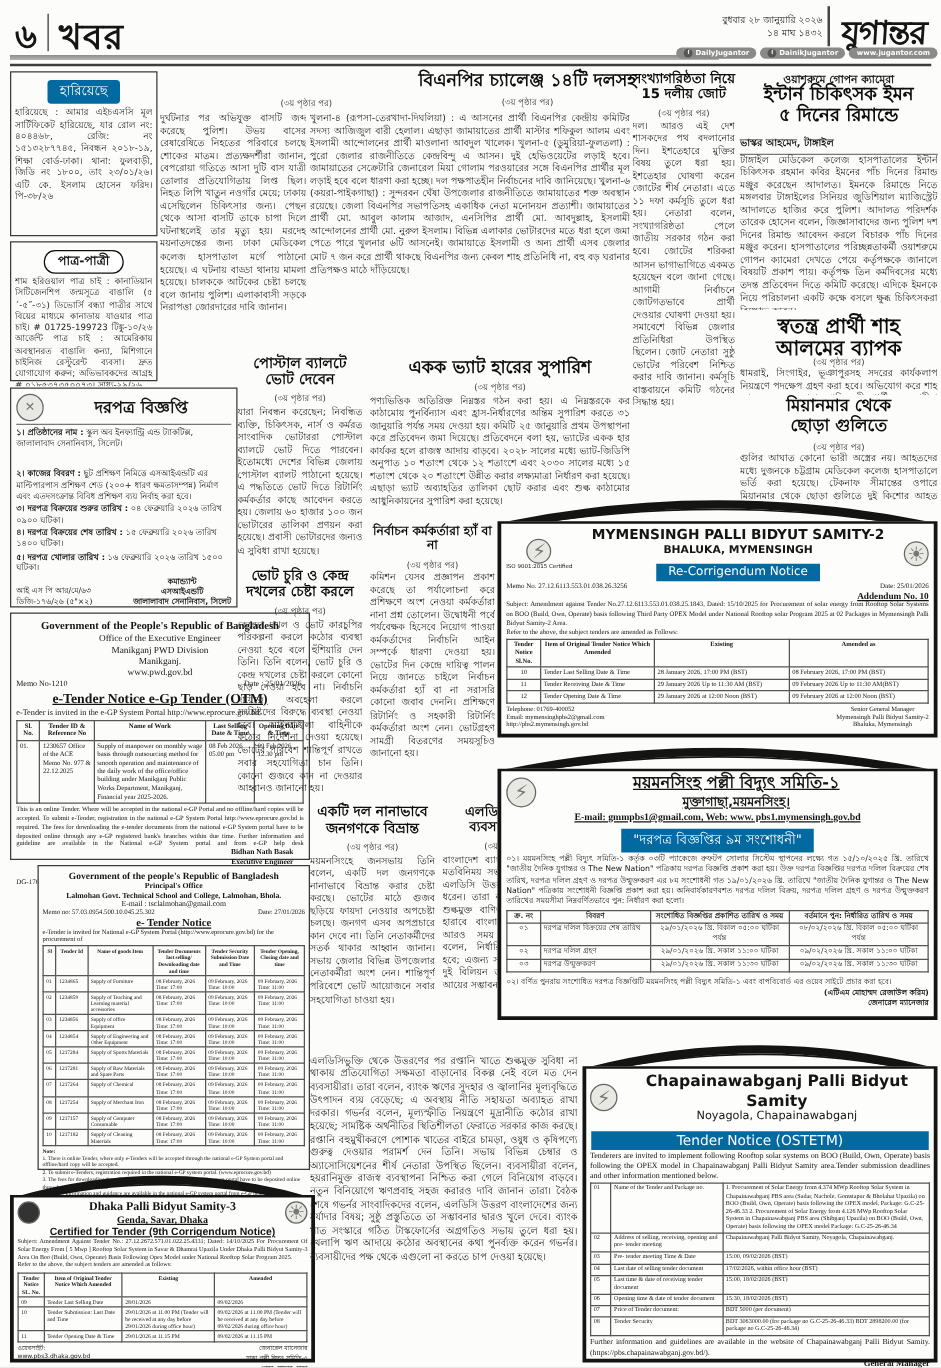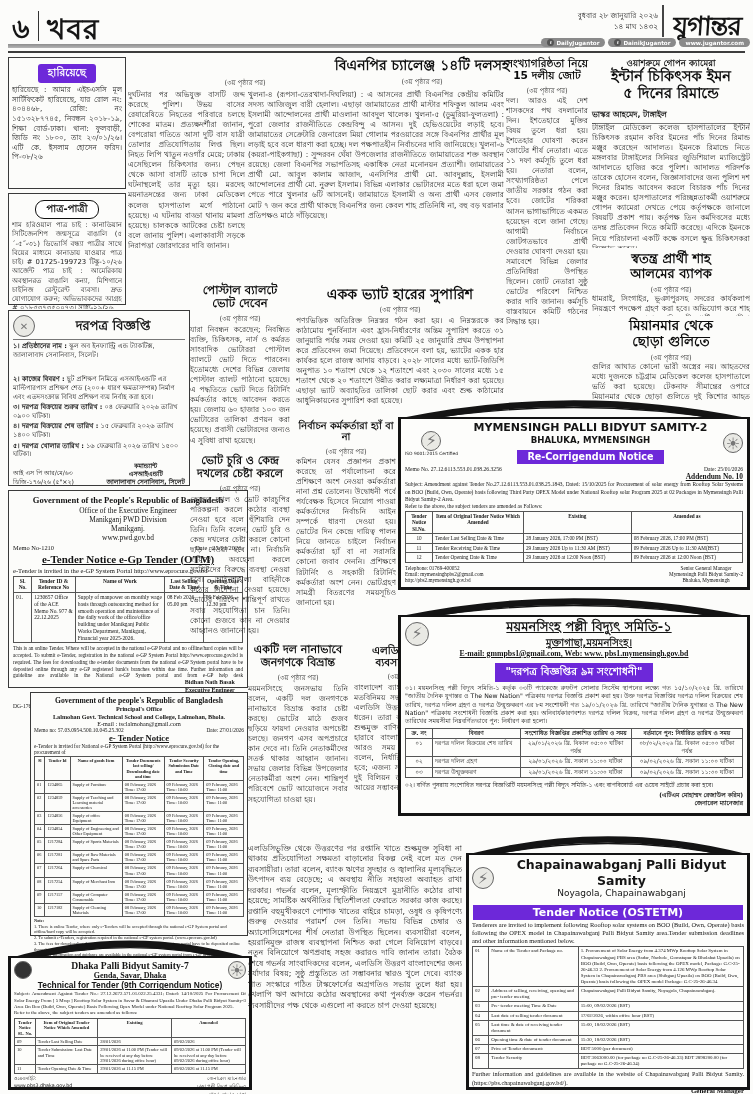--- a/index.html
+++ b/index.html
@@ -4,21 +4,21 @@
 <style>
   html,body{margin:0;padding:0;background:#d9d9d6;}
   #page{position:relative;width:753px;height:1094px;background:#fcfcfa;overflow:hidden;
         font-family:"DejaVu Sans",sans-serif;color:#151515;}
   .abs{position:absolute;}
   .en{font-family:"Liberation Serif",serif;}
   .hl{font-weight:bold;text-align:center;line-height:1.15;white-space:pre-line;color:#0c0c0c;}
   .contin{text-align:center;font-size:6.8px;color:#333;}
   .btxt{font-size:7.5px;line-height:1.34;text-align:justify;overflow:hidden;color:#232323;}
   .box{border:1px solid #3a3a3a;background:#fcfcfa;box-sizing:border-box;}
-  .blabel{display:inline-block;background:#6d28d9;color:#fff;font-weight:bold;padding:1px 10px;}
+  .blabel{display:inline-block;background:#0369a1;color:#fff;font-weight:normal;padding:1px 10px;}
   .olabel{display:inline-block;border:1.4px solid #101010;border-radius:9px;font-weight:bold;padding:0 10px;background:#fff;}
   table{border-collapse:collapse;width:100%;}
   td,th{border:0.8px solid #555;padding:1px 2px;vertical-align:top;text-align:left;font-weight:normal;}
   th{text-align:center;font-weight:bold;}
   .seal{border-radius:50%;border:1.4px solid #666;background:#e9e9e4;color:#777;
         display:flex;align-items:center;justify-content:center;flex:none;}
   .pill{display:inline-flex;align-items:center;gap:2px;background:#8a8a8a;color:#fff;
         border-radius:7px;padding:1px 6px;font-size:5.6px;font-weight:bold;}
   .pill .fb{width:7px;height:7px;border-radius:50%;background:#555;color:#fff;font-size:5px;
         display:inline-flex;align-items:center;justify-content:center;font-family:"Liberation Serif",serif;}
@@ -260,26 +260,26 @@
 
   <div class="abs" style="left:8px;top:940px;width:244px;height:150px;">
     <svg class="arch" viewBox="0 0 244 20" preserveAspectRatio="none">
       <path d="M4 19 Q122 -12 240 19" fill="none" stroke="#141414" stroke-width="6"></path>
       <path d="M12 19 Q122 -5 232 19" fill="none" stroke="#141414" stroke-width="1.2"></path>
     </svg>
     <div class="pbsbox en" style="position:absolute;left:0;top:16px;width:244px;height:134px;padding:2px 3px;">
       <div style="display:flex;align-items:center;gap:3px;">
         <span class="seal" style="width:16px;height:16px;background:#333;"></span>
         <div style="flex:1;text-align:center;line-height:1.15;">
-          <div style="font-size:9.6px;font-weight:bold;">Dhaka Palli Bidyut Samity-7</div>
+          <div style="font-size:9.6px;font-weight:bold;">Dhaka Palli Bidyut Samity-3</div>
           <div style="font-size:8px;font-weight:bold;text-decoration:underline;">Genda, Savar, Dhaka</div>
         </div>
         <span class="seal" style="width:16px;height:16px;">☀</span>
       </div>
-      <div style="text-align:center;font-size:8.4px;font-weight:bold;text-decoration:underline;font-family:'Liberation Sans',sans-serif;">Technical for Tender (9th Corrigendum Notice)</div>
+      <div style="text-align:center;font-size:8.4px;font-weight:bold;text-decoration:underline;font-family:'Liberation Sans',sans-serif;">Certified for Tender (9th Corrigendum Notice)</div>
       <div class="tiny" style="font-size:4.9px;text-align:justify;margin-top:1px;">Subject: Amendment Against Tender No.: 27.12.2672.571.01.022.25.4331; Dated: 14/10/2025 For Procurement Of Solar Energy From [ 5 Mwp ] Rooftop Solar System in Savar &amp; Dhamrai Upazila Under Dhaka Palli Bidyut Samity-3 Area On Boo (Build, Own, Operate) Basis Following Opex Model under National Rooftop Solar Program 2025.</div>
       <div class="tiny" style="font-size:4.9px;">Refer to the above, the subject tenders are amended as follows:</div>
       <table style="font-size:4.5px;line-height:1.2;margin-top:1px;">
         <tbody>
             <tr>
           <th style="width:9%;">Tender Notice SL. No.</th>
           <th style="width:27%;">Item of Original Tender Notice Which Amended</th>
           <th style="width:32%;">Existing</th>
           <th style="width:32%;">Amended</th>
         </tr>
@@ -354,21 +354,21 @@
 15 দলীয় জোট</div>
   <div class="abs contin" style="left:506px;top:85px;width:82px;">(৩য় পৃষ্ঠার পর)</div>
   <div class="abs btxt" style="left:506px;top:96px;width:82px;height:288px;">দল। আরও এই দেশ শাসকদের পথ বদলানোর দিন। ইশতেহারে মুক্তির বিষয় তুলে ধরা হয়। ইশতেহার ঘোষণা করেন জোটের শীর্ষ নেতারা। এতে ১১ দফা কর্মসূচি তুলে ধরা হয়। নেতারা বলেন, সংখ্যাগরিষ্ঠতা পেলে জাতীয় সরকার গঠন করা হবে। জোটের শরিকরা আসন ভাগাভাগিতে একমত হয়েছেন বলে জানা গেছে। আগামী নির্বাচনে জোটগতভাবে প্রার্থী দেওয়ার ঘোষণা দেওয়া হয়। সমাবেশে বিভিন্ন জেলার প্রতিনিধিরা উপস্থিত ছিলেন। জোট নেতারা সুষ্ঠু ভোটের পরিবেশ নিশ্চিত করার দাবি জানান। কর্মসূচি বাস্তবায়নে কমিটি গঠনের সিদ্ধান্ত হয়।</div>
 
   <div class="abs" style="left:592px;top:57px;width:158px;text-align:center;font-size:8.6px;font-weight:bold;">ওয়াশরুমে গোপন ক্যামেরা</div>
   <div class="abs hl" style="left:592px;top:68px;width:158px;font-size:14.5px;">ইন্টার্ন চিকিৎসক ইমন
 ৫ দিনের রিমান্ডে</div>
   <div class="abs" style="left:592px;top:108px;width:158px;font-size:7.8px;font-weight:bold;border-bottom:0.8px solid #777;padding-bottom:2px;">ভাস্কর আহমেদ, টাঙ্গাইল</div>
   <div class="abs btxt" style="left:592px;top:123px;width:158px;height:125px;">টাঙ্গাইল মেডিকেল কলেজ হাসপাতালের ইন্টার্ন চিকিৎসক রহমান কবির ইমনের পাঁচ দিনের রিমান্ড মঞ্জুর করেছেন আদালত। ইমনকে রিমান্ডে নিতে মঙ্গলবার টাঙ্গাইলের সিনিয়র জুডিশিয়াল ম্যাজিস্ট্রেট আদালতে হাজির করে পুলিশ। আদালত পরিদর্শক তারেক হোসেন বলেন, জিজ্ঞাসাবাদের জন্য পুলিশ দশ দিনের রিমান্ড আবেদন করলে বিচারক পাঁচ দিনের মঞ্জুর করেন। হাসপাতালের পরিচ্ছন্নতাকর্মী ওয়াশরুমে গোপন ক্যামেরা দেখতে পেয়ে কর্তৃপক্ষকে জানালে বিষয়টি প্রকাশ পায়। কর্তৃপক্ষ তিন কর্মদিবসের মধ্যে তদন্ত প্রতিবেদন দিতে কমিটি করেছে। এদিকে ইমনকে নিয়ে পরিচালনা একটি কক্ষে বসলে ক্ষুব্ধ চিকিৎসকরা বিক্ষোভ করেন।</div>
 
-  <div class="abs hl" style="left:592px;top:252px;width:158px;font-size:13px;">স্বতন্ত্র প্রার্থী শাহ
+  <div class="abs hl" style="left:592px;top:252px;width:158px;font-size:16px;">স্বতন্ত্র প্রার্থী শাহ
 আলমের ব্যাপক</div>
   <div class="abs contin" style="left:592px;top:284px;width:158px;">(৩য় পৃষ্ঠার পর)</div>
   <div class="abs btxt" style="left:592px;top:294px;width:158px;height:22px;">ধামরাই, সিংগাইর, ভূঞাপুরসহ সদরের কার্যকলাপ নিয়ন্ত্রণে পদক্ষেপ গ্রহণ করা হবে। অভিযোগ করে শাহ আলম বলেন, আমার প্রতিদ্বন্দ্বী প্রার্থীর অনুসারীরা প্রচারণায় বাধা দিচ্ছে; মোটরসাইকেল বহরে হামলার ঘটনায় থানায় অভিযোগ দেওয়া হয়েছে।</div>
 
   <div class="abs hl" style="left:592px;top:318px;width:158px;font-size:13.5px;">মিয়ানমার থেকে
 ছোড়া গুলিতে</div>
   <div class="abs contin" style="left:592px;top:352px;width:158px;">(৩য় পৃষ্ঠার পর)</div>
   <div class="abs btxt" style="left:592px;top:362px;width:158px;height:38px;">গুলির আঘাত কোনো ভারী অস্ত্রের নয়। আহতদের মধ্যে দুজনকে চট্টগ্রাম মেডিকেল কলেজ হাসপাতালে ভর্তি করা হয়েছে। টেকনাফ সীমান্তের ওপারে মিয়ানমার থেকে ছোড়া গুলিতে দুই কিশোর আহত হওয়ায় সীমান্তে আতঙ্ক বিরাজ করছে। নাফ নদীর পাড়ের বাসিন্দাদের সতর্ক থাকতে বলা হয়েছে। বিজিবি সীমান্তে টহল জোরদার করেছে।</div>
 
   <div class="abs" style="left:398px;top:400px;width:352px;height:190px;">

